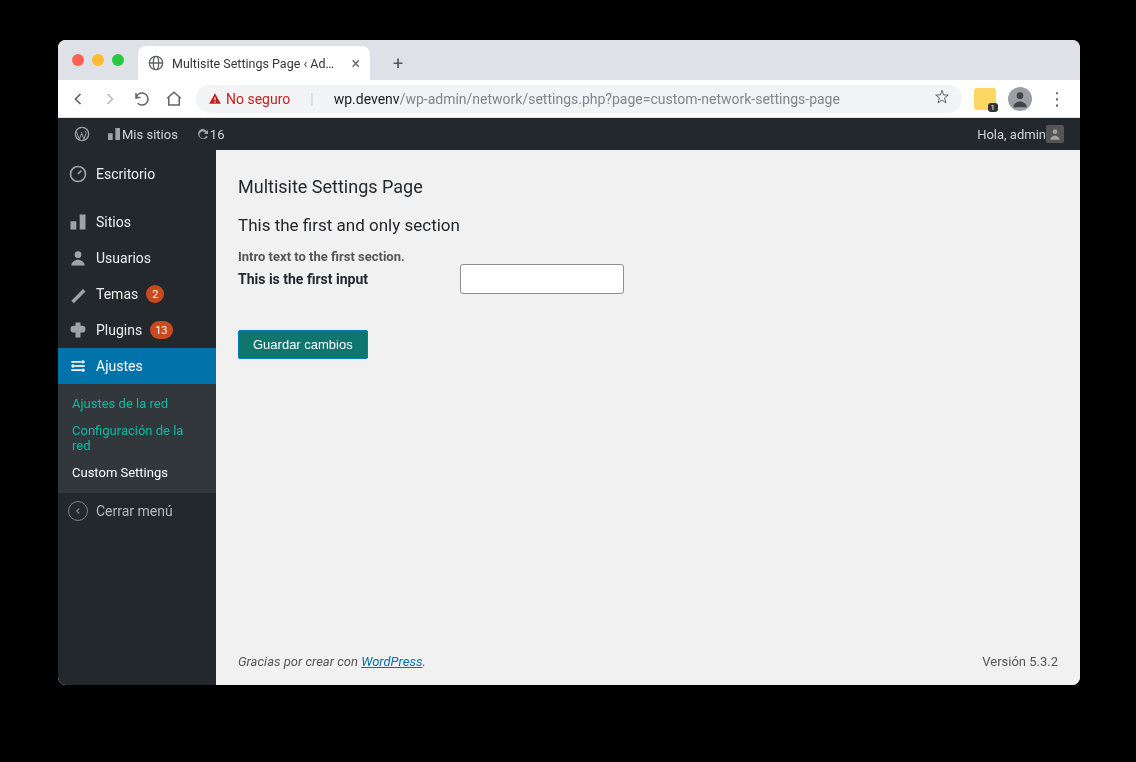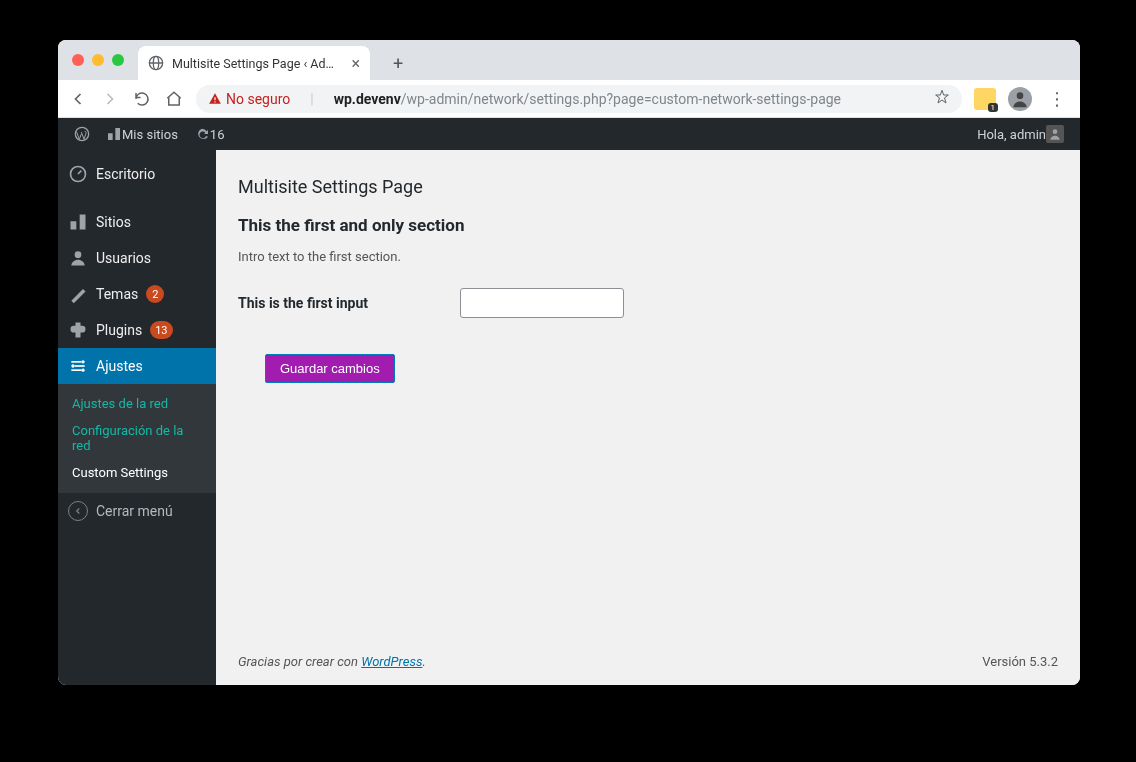--- a/index.html
+++ b/index.html
@@ -92,21 +92,21 @@
     gap:20px;
     font-size:14px;
     color:#202124;
   }
   .not-secure {
     display:flex; align-items:center; gap:4px;
     color:#c5221f;
     font-size:14px;
   }
   .addr-divider { color:#ccc; }
-  .url-host { color:#202124;font-weight:bold; }
+  .url-host { color:#202124; }
   .url-path { color:#80868b; }
   .star { color:#5f6368; cursor:pointer; margin-left:auto; }
   .ext-badge {
     width:22px; height:22px;
     background:#fdd663;
     border-radius:3px;
     display:flex; align-items:center; justify-content:center;
     font-size:10px; position:relative;
   }
   .ext-badge::after{
@@ -214,28 +214,28 @@
     overflow:auto;
   }
   .page-title {
     font-size:18px;
     font-weight:400;
     color:#23282d;
     margin:10px 0 18px;
   }
   .section-title {
     font-size:17px;
-    font-weight:700;
+    font-weight:400;
     color:#23282d;
     margin-bottom:14px;
   }
   .section-intro {
     font-size:13px;
     color:#555;
-    margin-bottom:24px;
+    font-weight:bold;
   }
   .form-row {
     display:flex;
     align-items:center;
     margin-bottom:36px;
   }
   .form-label {
     width:222px;
     font-size:14px;
     font-weight:700;
@@ -244,28 +244,27 @@
   .form-input {
     width:164px;
     height:30px;
     border:1px solid #8c8f94;
     border-radius:3px;
     padding:0 8px;
     font-size:14px;
     background:#fff;
   }
   .submit-btn {
-    background:#a21caf;
+    background:#0f766e;
     border:1px solid #007cba;
     color:#fff;
     padding:6px 14px;
     font-size:13px;
     border-radius:2px;
     cursor:pointer;
-    margin-left:27px;
   }
 
   .footer {
     margin-top:auto;
     display:flex;
     justify-content:space-between;
     font-size:13px;
     font-style:italic;
     color:#555;
     padding-top:20px;

